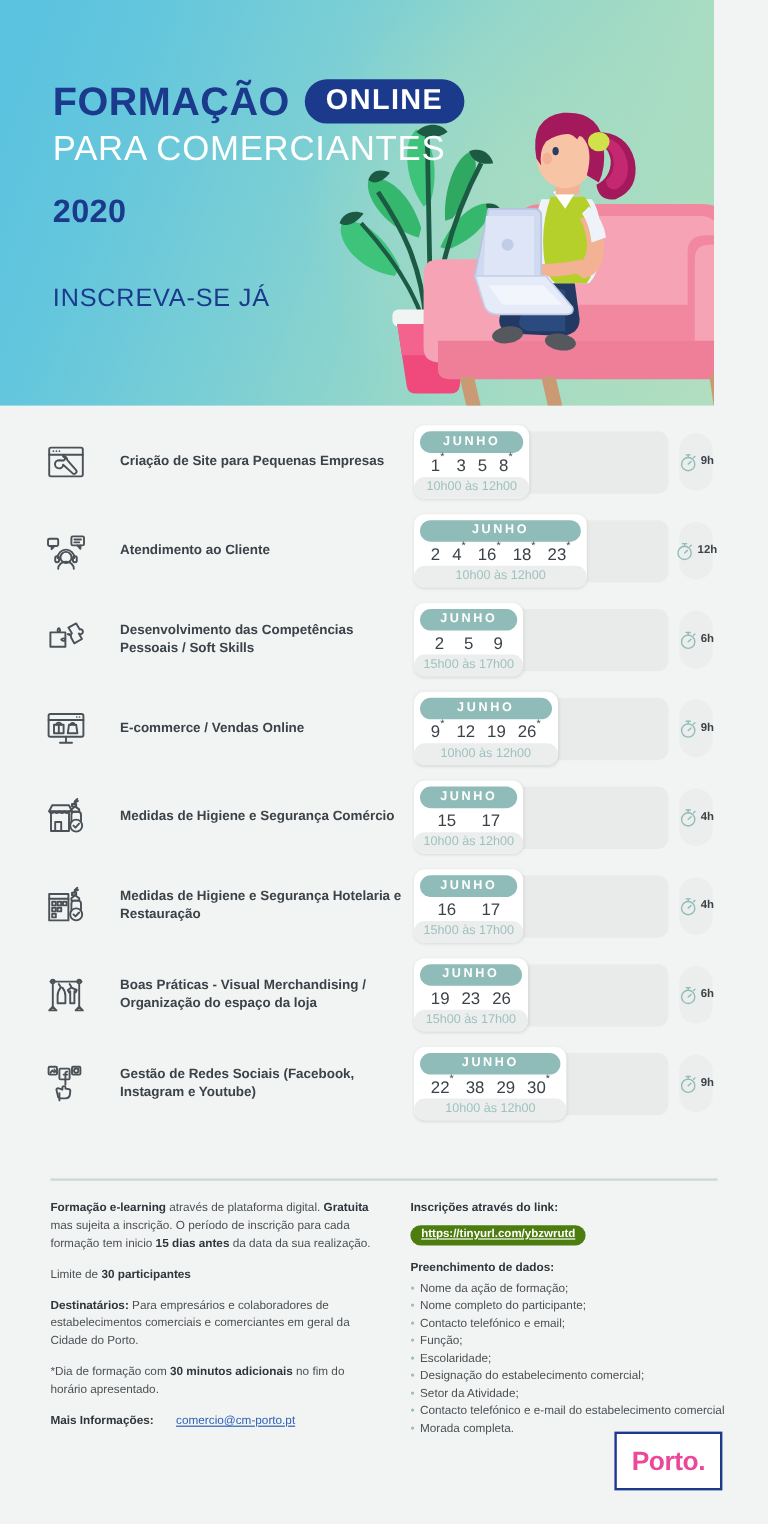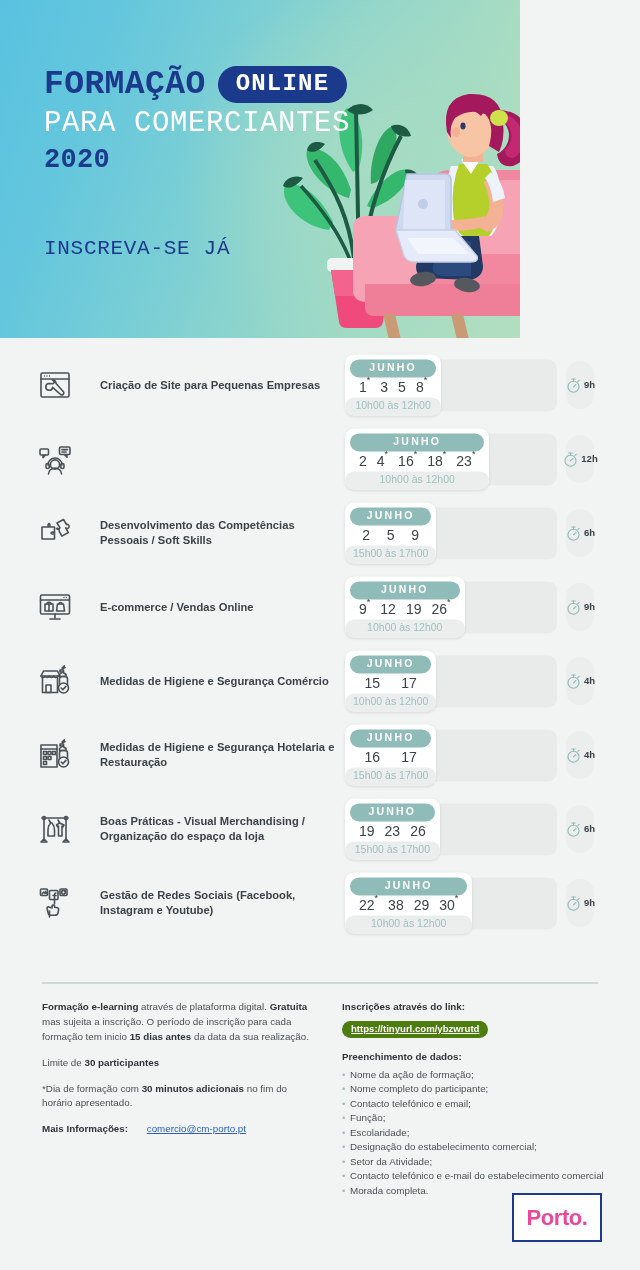--- a/index.html
+++ b/index.html
@@ -7,23 +7,22 @@
   body{
     width:640px;height:1270px;overflow:hidden;
     background:#f2f4f3;
     font-family:"Liberation Sans","DejaVu Sans",sans-serif;
     -webkit-font-smoothing:antialiased;
   }
   .page{position:relative;width:640px;height:1270px;background:#f2f4f3;}
 
   
   .hero{
-    position:relative;width:520px;height:338px;overflow:hidden;
+    position:relative;width:595px;height:338px;overflow:hidden;
     background:linear-gradient(110deg,#59c2e0 0%,#63c6dd 18%,#7ccfd4 42%,#97d7c8 64%,#a8dcc2 82%,#b2debf 100%);
-    font-family:Liberation Mono, monospace;
   }
   .hero-glow{
     position:absolute;right:-60px;top:-40px;width:420px;height:420px;border-radius:50%;
     background:radial-gradient(circle at 50% 50%,rgba(168,220,194,.85) 0%,rgba(168,220,194,0) 65%);
   }
   .hero-text{position:absolute;left:44px;top:66px;z-index:6;}
   .title-row{display:flex;align-items:center;gap:12px;}
   .t-formacao{
     font-size:33px;font-weight:bold;letter-spacing:.4px;color:#1b3a8c;line-height:1;
     white-space:nowrap;
@@ -32,21 +31,21 @@
     display:inline-block;background:#1b3a8c;color:#ffffff;
     font-size:24px;font-weight:bold;letter-spacing:1.2px;
     padding:6px 18px 7px;border-radius:22px;line-height:1;
   }
   .t-para{
     font-size:29px;font-weight:normal;color:#ffffff;letter-spacing:.6px;
     line-height:1.12;margin-top:5px;white-space:nowrap;
   }
   .t-year{
     font-size:27px;font-weight:bold;color:#1b3a8c;letter-spacing:.3px;
-    line-height:1;margin-top:7px;
+    line-height:1;margin-top:23px;
   }
   .t-cta{
     position:absolute;left:44px;top:237px;z-index:6;
     font-size:21px;color:#1b3a8c;letter-spacing:.7px;font-weight:normal;
   }
 
   
   .illo{position:absolute;left:255px;top:40px;width:385px;height:300px;z-index:4;}
 
   
@@ -281,20 +280,21 @@
             <rect x="21.5" y="5" width="10.5" height="7.5" rx="1.2" stroke="#4a5157" stroke-width="1.6" fill="none" stroke-linecap="round" stroke-linejoin="round"></rect>
             <path d="M29 12.5 l0 2.8 l-2.5 -2.8" stroke="#4a5157" stroke-width="1.6" fill="none" stroke-linecap="round" stroke-linejoin="round"></path>
             <line x1="24" y1="7.6" x2="29.5" y2="7.6" stroke="#4a5157" stroke-width="1.6" fill="none" stroke-linecap="round" stroke-linejoin="round"></line>
             <line x1="24" y1="10" x2="28" y2="10" stroke="#4a5157" stroke-width="1.6" fill="none" stroke-linecap="round" stroke-linejoin="round"></line>
             <path d="M10 23 a7 7 0 0 1 14 0" stroke="#4a5157" stroke-width="1.6" fill="none" stroke-linecap="round" stroke-linejoin="round"></path>
             <rect x="8" y="21.5" width="3.2" height="5" rx="1.4" stroke="#4a5157" stroke-width="1.6" fill="none" stroke-linecap="round" stroke-linejoin="round"></rect>
             <rect x="22.8" y="21.5" width="3.2" height="5" rx="1.4" stroke="#4a5157" stroke-width="1.6" fill="none" stroke-linecap="round" stroke-linejoin="round"></rect>
             <circle cx="17" cy="22.5" r="4.6" stroke="#4a5157" stroke-width="1.6" fill="none" stroke-linecap="round" stroke-linejoin="round"></circle>
             <path d="M10.5 32 a6.5 6 0 0 1 13 0" stroke="#4a5157" stroke-width="1.6" fill="none" stroke-linecap="round" stroke-linejoin="round"></path>
           </svg></div>
+        <div class="row-title">Atendimento ao Cliente</div>
         <div class="sched"><div class="track"></div><div class="card"><div class="junho">JUNHO</div><div class="days">
               <span class="day">2</span>
               <span class="day">4<sup>*</sup></span>
               <span class="day">16<sup>*</sup></span>
               <span class="day">18<sup>*</sup></span>
               <span class="day">23<sup>*</sup></span>
             </div><div class="hours">10h00 às 12h00</div></div></div>
         <div class="dur">
           <span>
             <svg viewBox="0 0 20 20" class="dur-ico" stroke="#8fbcb8" stroke-width="1.35" fill="none" stroke-linecap="round">
@@ -501,20 +501,23 @@
 
   <div class="divider"></div>
 
   <div class="foot">
     <div class="col-l">
       <p class="p">
         <b>Formação e-learning</b><span> através de plataforma digital. </span><b>Gratuita</b><span> mas sujeita a inscrição. O período de inscrição para cada formação tem inicio </span><b>15 dias antes</b><span> da data da sua realização.</span>
       </p>
       <p class="p">
         <span>Limite de </span><b>30 participantes</b>
+      </p>
+      <p class="p">
+        <b>Destinatários:</b><span> Para empresários e colaboradores de estabelecimentos comerciais e comerciantes em geral da Cidade do Porto.</span>
       </p>
       <p class="p">
         <span>*Dia de formação com </span><b>30 minutos adicionais</b><span> no fim do horário apresentado.</span>
       </p>
       <p class="p">
         <b>Mais Informações: </b><a class="mail" href="#">comercio@cm-porto.pt</a>
       </p>
     </div>
 
     <div class="col-r">

